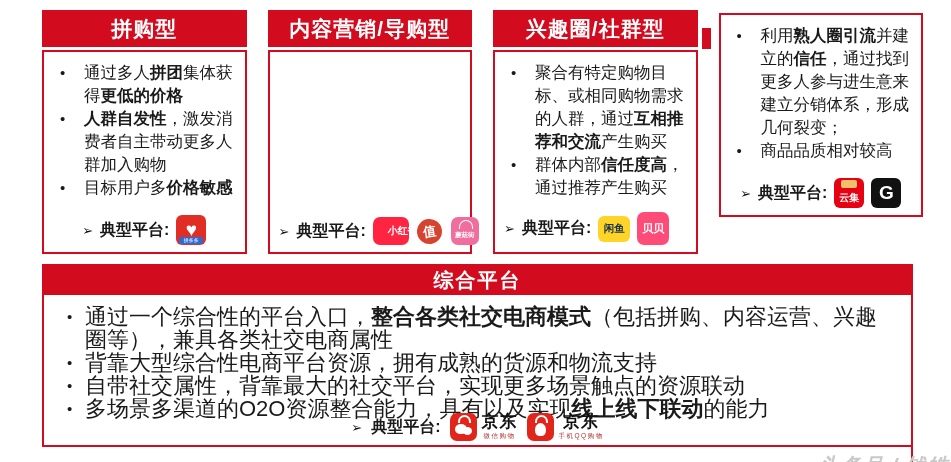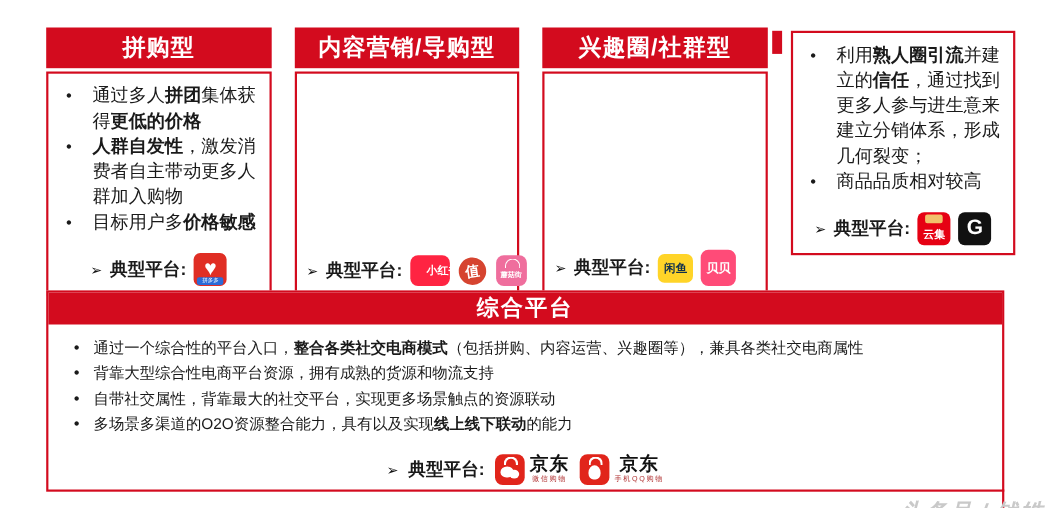--- a/index.html
+++ b/index.html
@@ -4,21 +4,21 @@
 <style>
   html,body{margin:0;padding:0;}
   body{
     width:951px;height:462px;position:relative;background:#ffffff;overflow:hidden;
     font-family:"Liberation Sans","DejaVu Sans",sans-serif;color:#1a1a1a;
   }
   .page{position:absolute;inset:0;}
 
   
   .top-row{position:absolute;left:42px;top:10px;width:881px;display:flex;gap:21px;}
-  .card{flex:1;display:flex;flex-direction:column;min-width:0;margin-top:15px;}
+  .card{flex:1;display:flex;flex-direction:column;min-width:0;}
   .card-header{
     background:#d30b1e;color:#fff;font-weight:bold;font-size:21px;
     height:37px;line-height:37px;text-align:center;letter-spacing:1px;white-space:nowrap;
   }
   .card-body{
     margin-top:3px;border:2px solid #d30b1e;background:#fff;height:204px;
     position:relative;box-sizing:border-box;padding:9px 6px 0 14px;
   }
   .bullets{list-style:none;margin:0;padding:0;font-size:16.5px;line-height:23px;}
   .bullets li{position:relative;padding-left:26px;}
@@ -72,21 +72,21 @@
 
   
   .bottom-box{
     position:absolute;left:42px;top:264px;width:871px;height:183px;
     border:2px solid #d30b1e;box-sizing:border-box;background:#fff;
   }
   .bottom-header{
     background:#d30b1e;color:#fff;font-weight:bold;font-size:20px;height:29px;line-height:29px;
     text-align:center;letter-spacing:2px;
   }
-  .bottom-bullets{margin:10px 18px 0 23px;font-size:14px;line-height:23px;}
+  .bottom-bullets{margin:10px 18px 0 23px;font-size:22px;line-height:23px;}
   .bottom-bullets li{padding-left:18px;}
   .bottom-bullets li::before{left:0;}
   .bottom-platform-row{position:absolute;bottom:4px;left:0;right:0;display:flex;align-items:center;
     justify-content:center;gap:9px;}
 
   
   .watermark{
     position:absolute;right:2px;top:452px;color:#c9c9c9;font-size:21px;font-weight:bold;
     font-style:italic;letter-spacing:1px;white-space:nowrap;
   }
@@ -130,20 +130,24 @@
             <span class="zhi-seal">值</span>
           </span>
           <span class="logo mgj">蘑菇街</span>
         </div>
       </div>
     </section>
 
     <section class="card">
       <header class="card-header">兴趣圈/社群型</header>
       <div class="card-body">
+        <ul class="bullets">
+          <li>聚合有特定购物目标、或相同购物需求的人群，通过<b>互相推荐和交流</b>产生购买</li>
+          <li>群体内部<b>信任度高</b>，通过推荐产生购买</li>
+        </ul>
         <div class="platform-row left">
           <span class="arrow">➢</span>
           <span class="plabel">典型平台:</span>
           <span class="logo xianyu">闲鱼</span>
           <span class="logo beibei">贝贝</span>
         </div>
       </div>
     </section>
 
     <section class="card">

